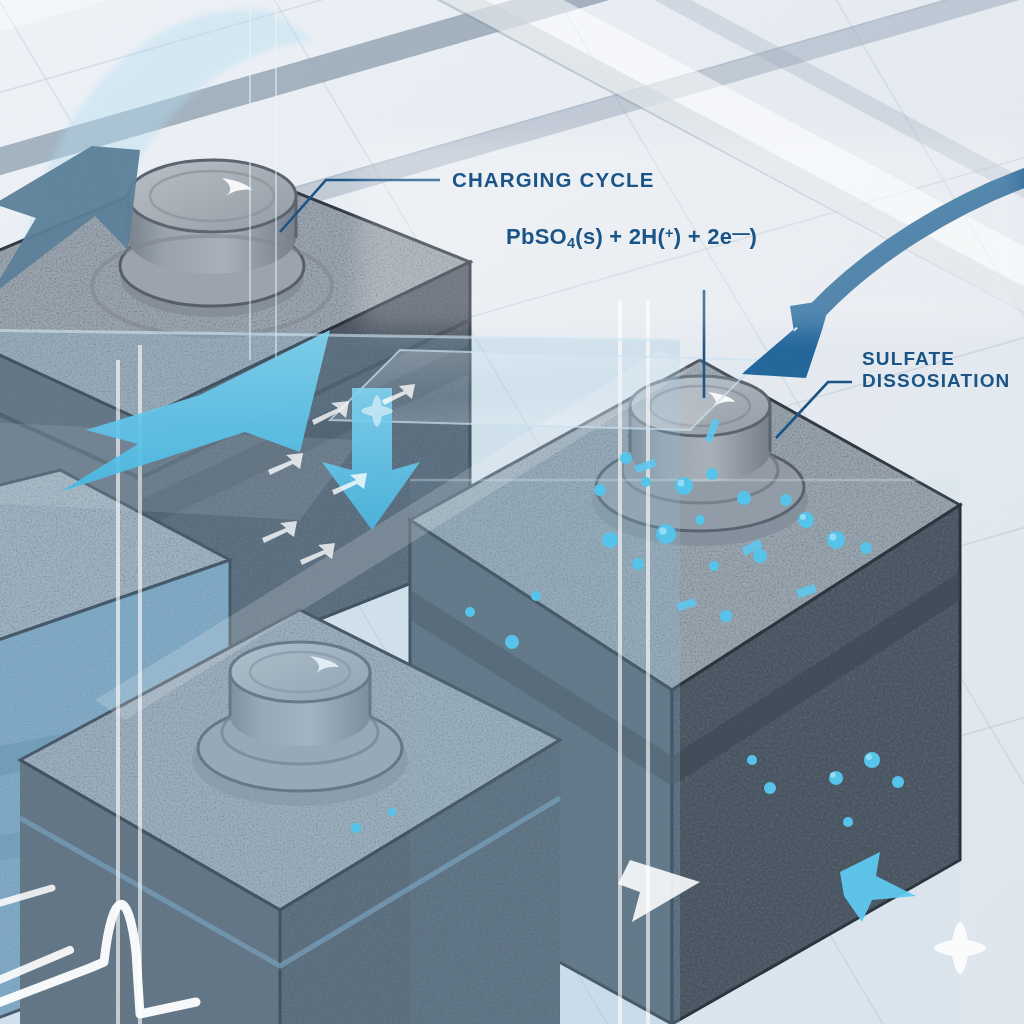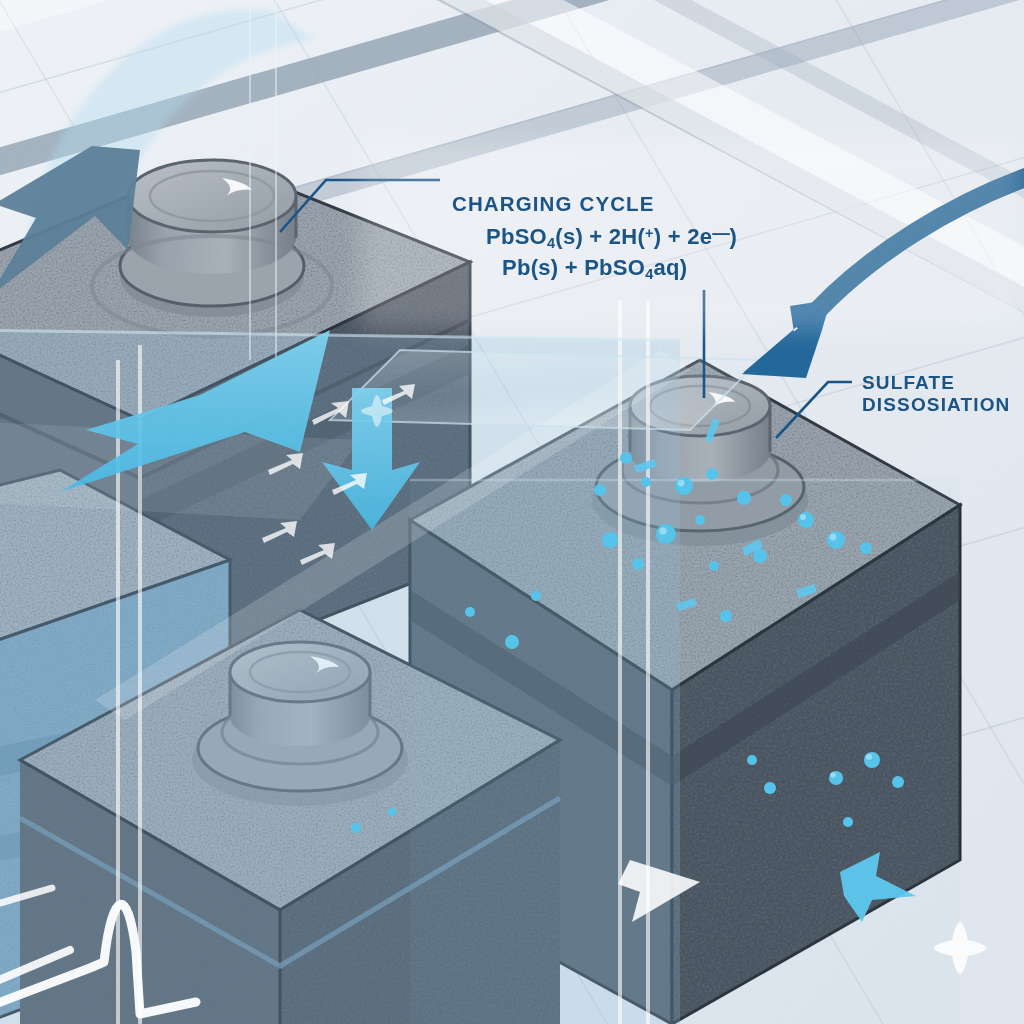--- a/index.html
+++ b/index.html
@@ -17,21 +17,20 @@
   .layer{position:absolute;inset:0;}
   svg.layer{display:block;}
   
   .lbl{
     position:absolute;
     color:#1b5486;
     letter-spacing:.055em;
     white-space:nowrap;
     line-height:1.18;
     pointer-events:none;
-    margin-top:24px;
   }
   #label-charging{
     left:452px;top:168px;
     font-size:20.5px;font-weight:600;
   }
   #label-sulfate{
     left:862px;top:348px;
     font-size:19px;font-weight:600;
     text-align:left;
     letter-spacing:.06em;
@@ -40,21 +39,21 @@
   #formula{
     position:absolute;
     left:486px;top:222px;
     color:#1b5486;
     font-size:22px;font-weight:600;
     line-height:1.33;
     letter-spacing:.012em;
     white-space:nowrap;
     pointer-events:none;
   }
-  #formula .ln{display:block;}
+  #formula .ln{display:block;margin-left:20px;}
   #formula .ln2{padding-left:16px;}
   sub{font-size:.66em;vertical-align:-.26em;}
   sup{font-size:.66em;vertical-align:.42em;}
   .ovl{font-size:.8em;position:relative;top:-.30em;letter-spacing:-.02em;}
 </style>
 </head>
 <body>
 
 <div id="stage">
 
@@ -423,16 +422,15 @@
 
   <div class="lbl" id="label-charging">CHARGING CYCLE</div>
 
   <div class="lbl" id="label-sulfate">
     <span>SULFATE</span>
     <span>DISSOSIATION</span>
   </div>
 
   <div id="formula">
     <span class="ln"><span>PbSO</span><sub>4</sub><span>(s) + 2H(</span><sup>+</sup><span>) + 2e</span><span class="ovl">—</span><span>)</span></span>
-    <span class="ln ln2"><span>Pb(s) + PbSO</span><sub>4</sub><span>aq)</span></span>
   </div>
 
 </div>
 
 </body></html>

